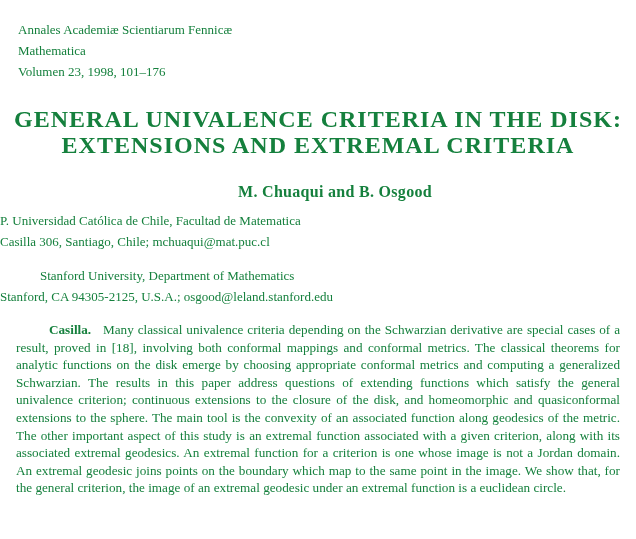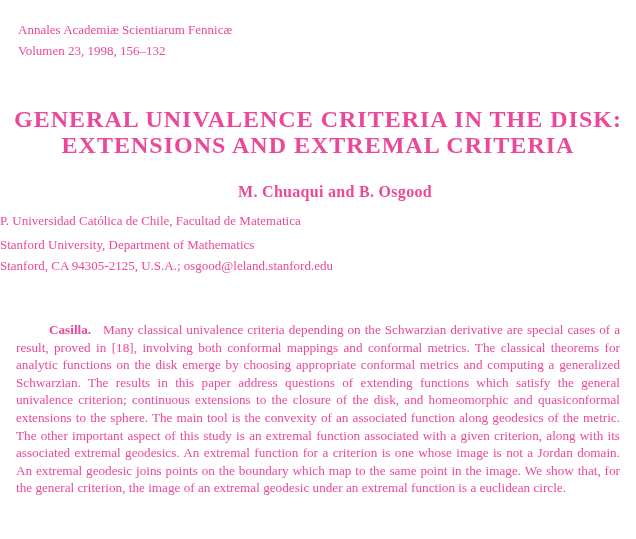--- a/index.html
+++ b/index.html
@@ -5,21 +5,21 @@
   html, body {
     margin: 0;
     padding: 0;
     background: #ffffff;
   }
   .page {
     position: relative;
     width: 636px;
     height: 539px;
     background: #ffffff;
-    color: #ec4899;
+    color: #15803d;
     font-family: "Liberation Serif", "DejaVu Serif", serif;
     overflow: hidden;
   }
   .journal-block {
     position: absolute;
     left: 18px;
     top: 19px;
     font-size: 13px;
     line-height: 21px;
     white-space: nowrap;
@@ -49,21 +49,22 @@
   .affil-block {
     position: absolute;
     left: 0;
     top: 210px;
     width: 636px;
     text-align: left;
     font-size: 13px;
     line-height: 21px;
   }
   .affil-line.group2-start {
-    margin-top: 3px;
+    margin-top: 13px;
+    padding-left: 40px;
   }
   .abstract-block {
     position: absolute;
     left: 16px;
     top: 321px;
     width: 604px;
     font-size: 13.2px;
     line-height: 17.6px;
     text-align: justify;
     text-indent: 33px;
@@ -72,32 +73,34 @@
     font-weight: bold;
   }
 </style>
 </head>
 <body>
 
 <div class="page">
 
   <div class="journal-block">
     <div>Annales Academiæ Scientiarum Fennicæ</div>
-    <div>Volumen 23, 1998, 156–132</div>
+    <div>Mathematica</div>
+    <div>Volumen 23, 1998, 101–176</div>
   </div>
 
   <div class="title-block">
     <div>GENERAL UNIVALENCE CRITERIA IN THE DISK:</div>
     <div>EXTENSIONS AND EXTREMAL CRITERIA</div>
   </div>
 
   <div class="authors-line">M. Chuaqui and B. Osgood</div>
 
   <div class="affil-block">
     <div class="affil-line">P. Universidad Católica de Chile, Facultad de Matematica</div>
+    <div class="affil-line">Casilla 306, Santiago, Chile; mchuaqui@mat.puc.cl</div>
     <div class="affil-line group2-start">Stanford University, Department of Mathematics</div>
     <div class="affil-line">Stanford, CA 94305-2125, U.S.A.; osgood@leland.stanford.edu</div>
   </div>
 
   <div class="abstract-block">
     <span class="abstract-label">Casilla.</span>
     <span>&nbsp;&nbsp;</span><span>Many classical univalence criteria depending on the Schwarzian derivative are special cases of a result, proved in [18], involving both conformal mappings and conformal metrics. The classical theorems for analytic functions on the disk emerge by choosing appropriate conformal metrics and computing a generalized Schwarzian. The results in this paper address questions of extending functions which satisfy the general univalence criterion; continuous extensions to the closure of the disk, and homeomorphic and quasiconformal extensions to the sphere. The main tool is the convexity of an associated function along geodesics of the metric. The other important aspect of this study is an extremal function associated with a given criterion, along with its associated extremal geodesics. An extremal function for a criterion is one whose image is not a Jordan domain. An extremal geodesic joins points on the boundary which map to the same point in the image. We show that, for the general criterion, the image of an extremal geodesic under an extremal function is a euclidean circle.</span>
   </div>
 
 </div>

